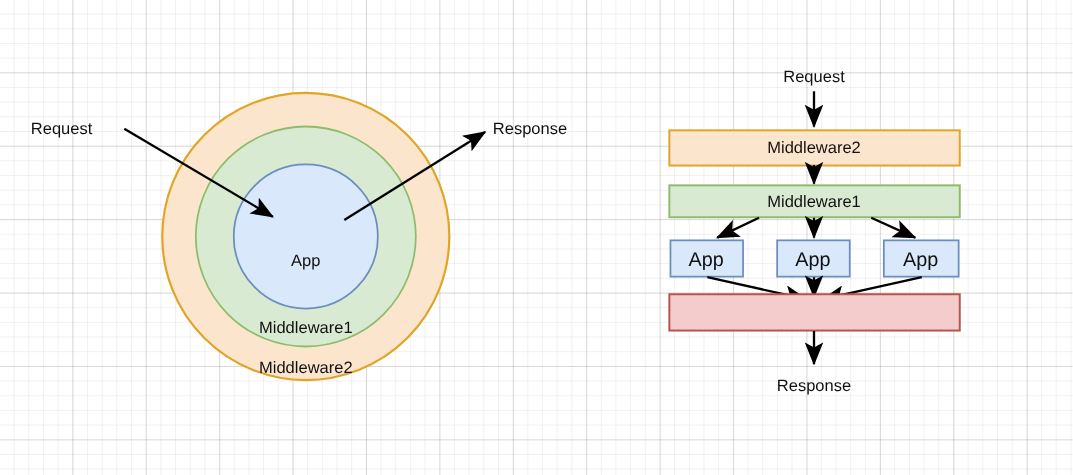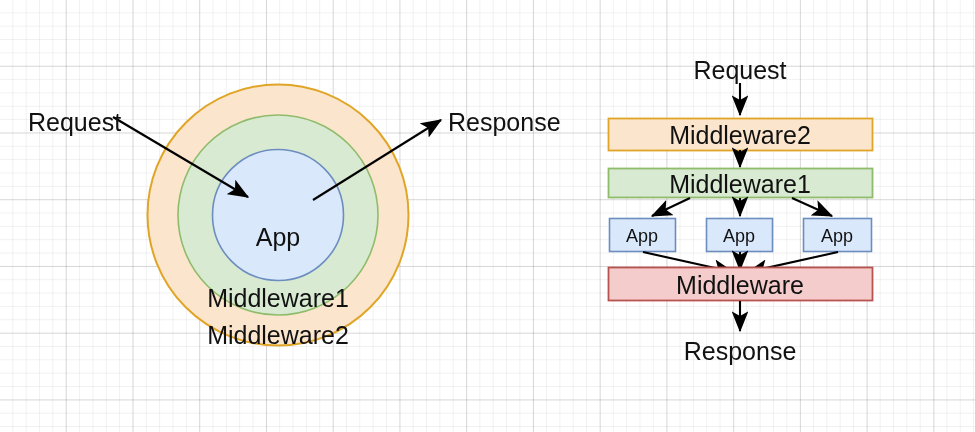--- a/index.html
+++ b/index.html
@@ -31,21 +31,21 @@
   .svg-layer {
     position: absolute;
     left: 0;
     top: 0;
     width: 975px;
     height: 432px;
   }
   .lbl {
     position: absolute;
     font-family: "Liberation Sans", sans-serif;
-    font-size: 25px;
+    font-size: 15px;
     color: #111111;
     white-space: nowrap;
     line-height: 1;
   }
   .lbl.c {
     transform: translate(-50%, -50%);
   }
   .lbl.small {
     font-size: 18px;
   }
@@ -125,17 +125,16 @@
   <div class="lbl c" style="left:740px; top:135px;">Middleware2</div>
 
   <div class="lbl c" style="left:740px; top:184px;">Middleware1</div>
 
   <div class="lbl c small" style="left:642px; top:236px;">App</div>
 
   <div class="lbl c small" style="left:739px; top:236px;">App</div>
 
   <div class="lbl c small" style="left:837px; top:236px;">App</div>
 
-  <div class="lbl c" style="left:740px; top:285px;">Middleware</div>
 
   <div class="lbl c" style="left:740px; top:351px;">Response</div>
 
 </div>
 
 </body></html>

